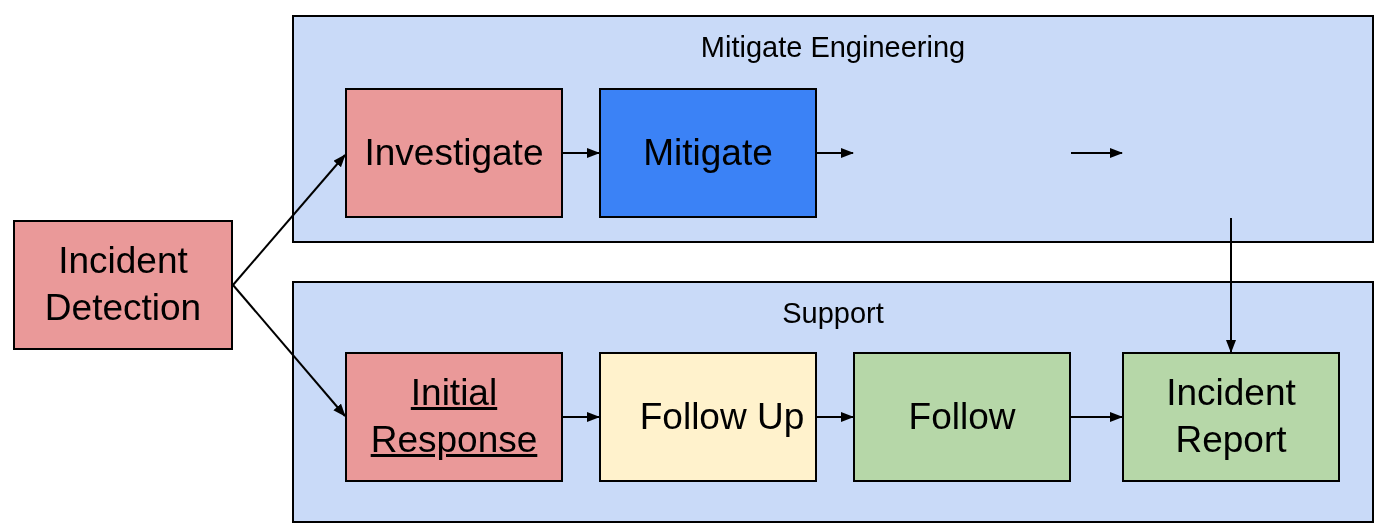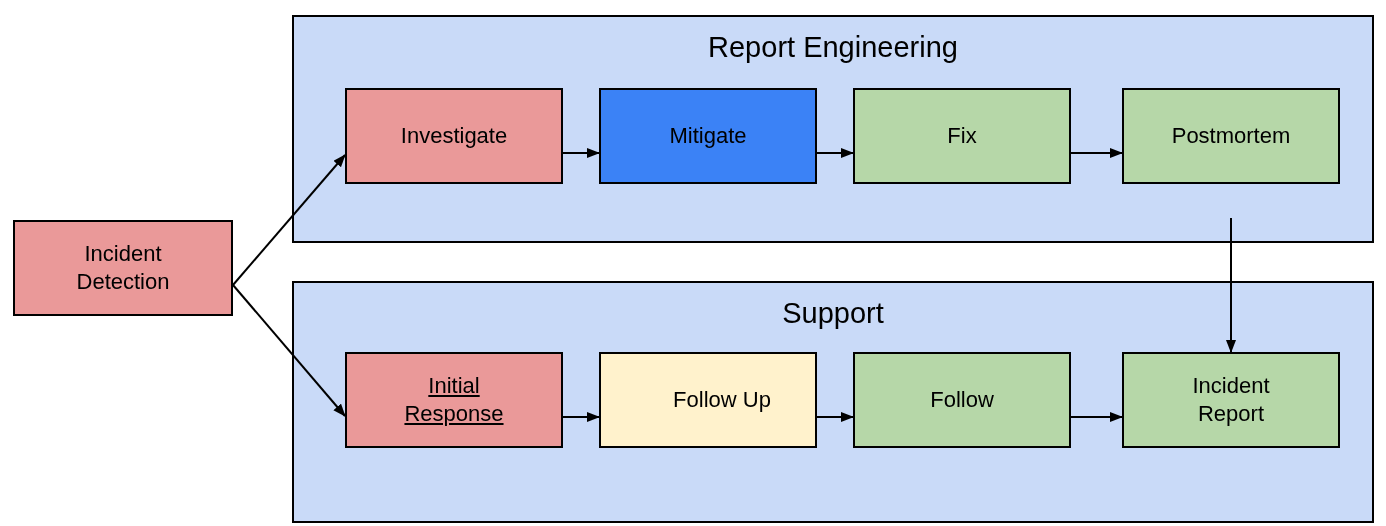--- a/index.html
+++ b/index.html
@@ -25,27 +25,27 @@
     font-size: 29px;
     line-height: 1.15;
     color: #000000;
   }
   .lane-pe   { left: 292px; top: 15px;  width: 1082px; height: 228px; }
   .lane-sup  { left: 292px; top: 275px; width: 1082px; height: 242px; margin-top: 6px; }
 
   .node {
     position: absolute;
     width: 218px;
-    height: 96px;
+    height: 130px;
     border: 2px solid #000000;
     display: flex;
     align-items: center;
     justify-content: center;
     text-align: center;
-    font-size: 22px;
+    font-size: 37px;
     line-height: 1.27;
     white-space: pre-line;
     color: #000000;
   }
 
   .n-start { left: 13px;   top: 220px; width: 220px; }
   .r1      { top: 88px; }
   .r2      { top: 352px; }
   .c1      { left: 345px; }
   .c2      { left: 599px; }
@@ -59,34 +59,32 @@
     pointer-events: none;
   }
   .edge { stroke-width: 2; fill: none; }
 </style>
 </head>
 <body>
 
 <div class="canvas">
 
   <div class="lane lane-pe" style="background-color: rgb(201, 218, 248);">
-    <div class="lane-title">Report Engineering</div>
+    <div class="lane-title">Mitigate Engineering</div>
   </div>
 
   <div class="lane lane-sup" style="background-color: rgb(201, 218, 248);">
     <div class="lane-title">Support</div>
   </div>
 
   <div class="node n-start" style="background-color: rgb(234, 153, 153);">Incident
 Detection</div>
 
   <div class="node r1 c1" style="background-color: rgb(234, 153, 153);">Investigate</div>
   <div class="node r1 c2" style="background-color: #3b82f6;">Mitigate</div>
-  <div class="node r1 c3" style="background-color: rgb(182, 215, 168);">Fix</div>
-  <div class="node r1 c4" style="background-color: rgb(182, 215, 168);">Postmortem</div>
 
   <div class="node r2 c1" style="background-color: rgb(234, 153, 153); text-decoration: underline;">Initial
 Response</div>
   <div class="node r2 c2" style="background-color: rgb(255, 242, 204); padding-left: 28px;">Follow Up</div>
   <div class="node r2 c3" style="background-color: rgb(182, 215, 168);">Follow</div>
   <div class="node r2 c4" style="background-color: rgb(182, 215, 168);">Incident
 Report</div>
 
   <svg class="edges" viewBox="0 0 1386 526" xmlns="http://www.w3.org/2000/svg">
     <defs>

